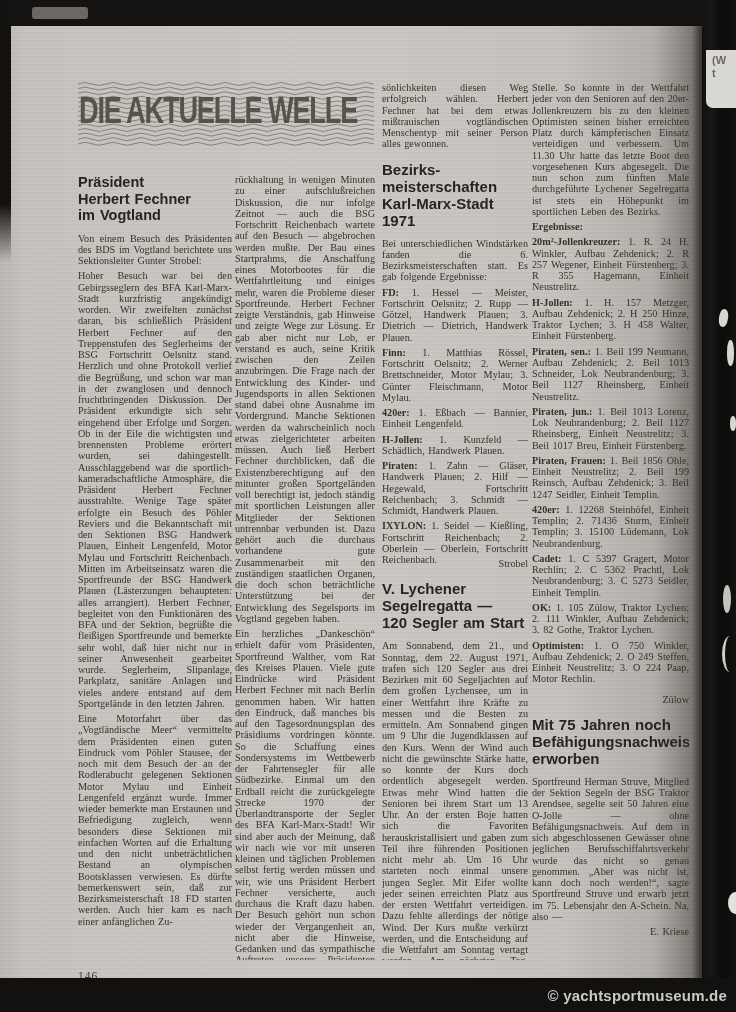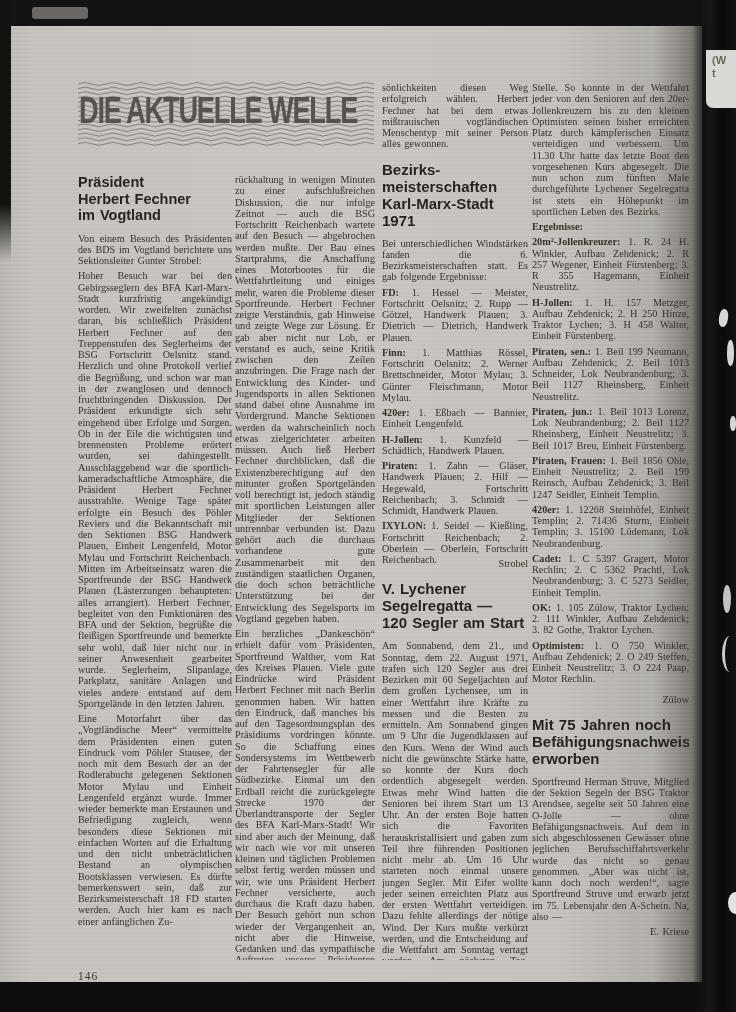--- a/index.html
+++ b/index.html
@@ -162,13 +162,16 @@
     <span>(W</span>
     <span>t</span>
   </div>
   <div class="fleck f1"></div>
   <div class="fleck f2"></div>
   <div class="fleck f3"></div>
   <div class="fleck f4"></div>
   <div class="fleck f5"></div>
   <div class="fleck f6"></div>
 
+  <div class="bottom-bar">
+    <span class="watermark">© yachtsportmuseum.de</span>
+  </div>
 </div>
 
 </body></html>

